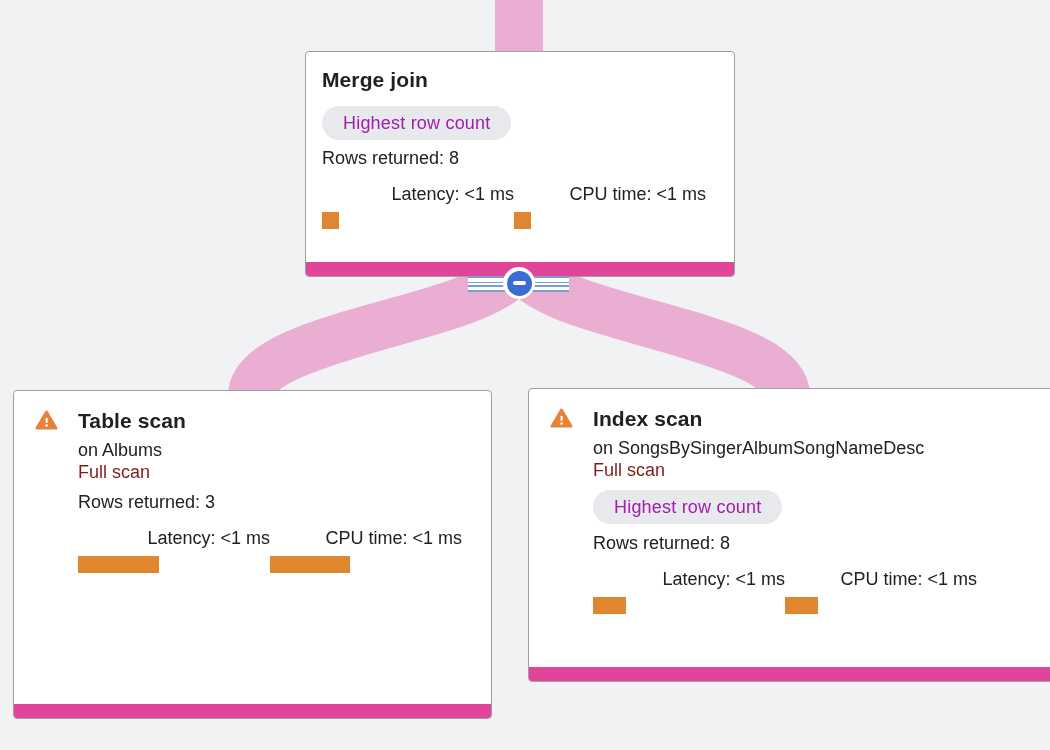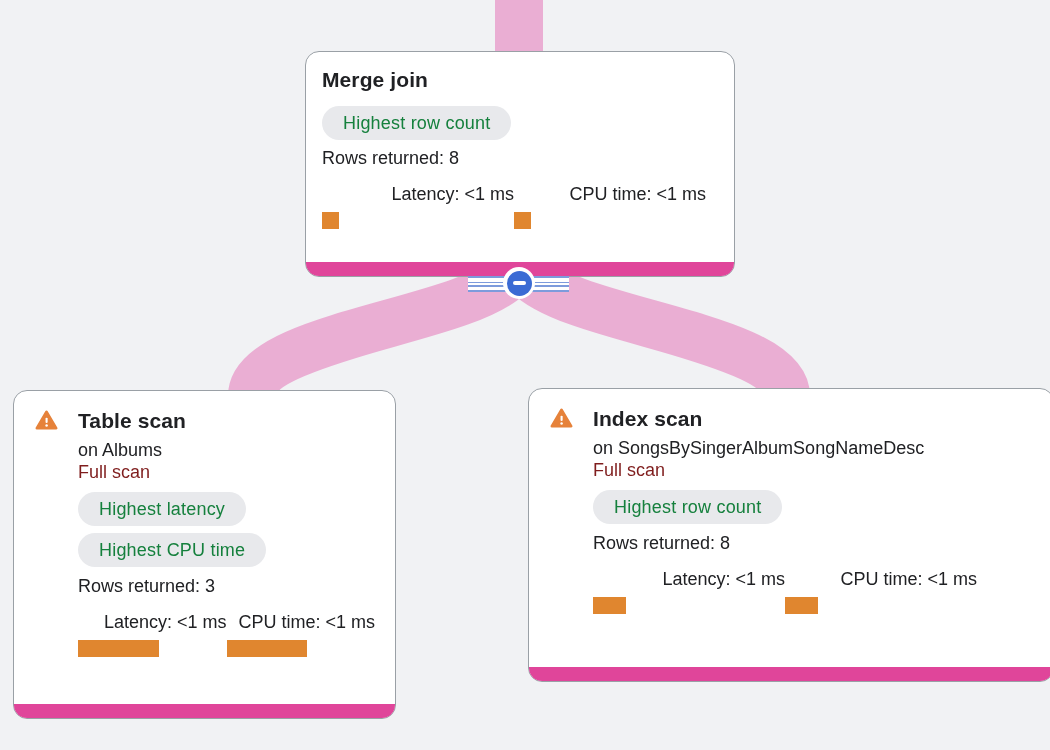--- a/index.html
+++ b/index.html
@@ -9,21 +9,21 @@
     font-family:"Liberation Sans", sans-serif;
     position:relative;
     color:#202124;
   }
   #edges { position:absolute; left:0; top:0; z-index:0; }
 
   .node {
     position:absolute;
     background:#ffffff;
     border:1.5px solid #9aa0a6;
-    border-radius:14px;
+    border-radius:4px;
     overflow:hidden;
     z-index:2;
   }
   .node-accent {
     position:absolute; left:0; right:0; bottom:0;
     height:14px; background:#e0459a;
   }
   .content-top { padding:13px 16px 0 16px; }
   .content-child { padding:16px 20px 0 64px; position:relative; }
 
@@ -33,21 +33,21 @@
   }
   .child .node-title { line-height:28px; }
   .node-subtitle { font-size:18px; line-height:22px; color:#202124; margin-top:4px; }
   .node-qualifier { font-size:18px; line-height:22px; color:#7f1d1d; }
 
   .badges { margin-top:9px; }
   .content-top .badges { margin-top:11px; }
   .badge-row { margin-bottom:7px; }
   .badge {
     display:inline-block;
-    background:#e8e9ec; color:#15803d;
+    background:#e8e9ec; color:#a21caf;
     font-size:18px; font-weight:500; line-height:34px;
     padding:0 21px; border-radius:17px;
     letter-spacing:0.2px;
   }
   .rows-returned { font-size:18px; line-height:22px; margin-top:8px; color:#202124; }
   .content-top .rows-returned { margin-top:4px; }
 
   .metrics { display:flex; margin-top:14px;text-align:right; }
   .metric { width:192px; }
   .metric-label { font-size:18px; line-height:22px; color:#202124; }
@@ -104,34 +104,30 @@
       </div>
       <div class="metric">
         <div class="metric-label">CPU time: &lt;1 ms</div>
         <div class="metric-bar" style="width: 17px;"></div>
       </div>
     </div>
   </div>
   <div class="node-accent"></div>
 </div>
 
-<div class="node child" style="left:13px; top:390px; width:383px; height:329px;">
+<div class="node child" style="left:13px; top:390px; width:479px; height:329px;">
   <div class="content-child">
     <svg class="warning" viewBox="0 0 24 22">
       <path d="M12 2 L22 19 H2 Z" fill="#e6823a" stroke="#e6823a" stroke-width="3" stroke-linejoin="round"></path>
       <rect x="11" y="8" width="2.2" height="5.5" rx="1" fill="#ffffff"></rect>
       <circle cx="12.1" cy="16.2" r="1.3" fill="#ffffff"></circle>
     </svg>
     <div class="node-title">Table scan</div>
     <div class="node-subtitle">on Albums</div>
     <div class="node-qualifier">Full scan</div>
-    <div class="badges">
-      <div class="badge-row"><span class="badge">Highest latency</span></div>
-      <div class="badge-row"><span class="badge">Highest CPU time</span></div>
-    </div>
     <div class="rows-returned">Rows returned: 3</div>
     <div class="metrics">
       <div class="metric">
         <div class="metric-label">Latency: &lt;1 ms</div>
         <div class="metric-bar" style="width: 81px;"></div>
       </div>
       <div class="metric">
         <div class="metric-label">CPU time: &lt;1 ms</div>
         <div class="metric-bar" style="width: 80px;"></div>
       </div>

